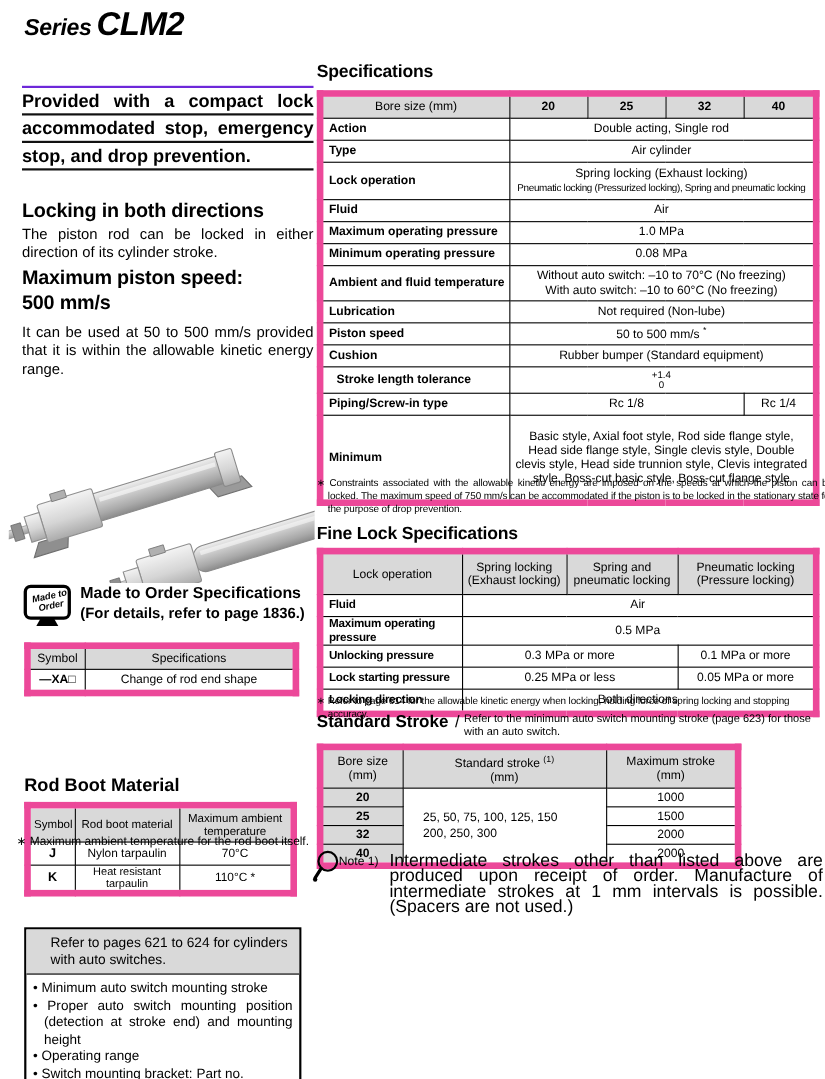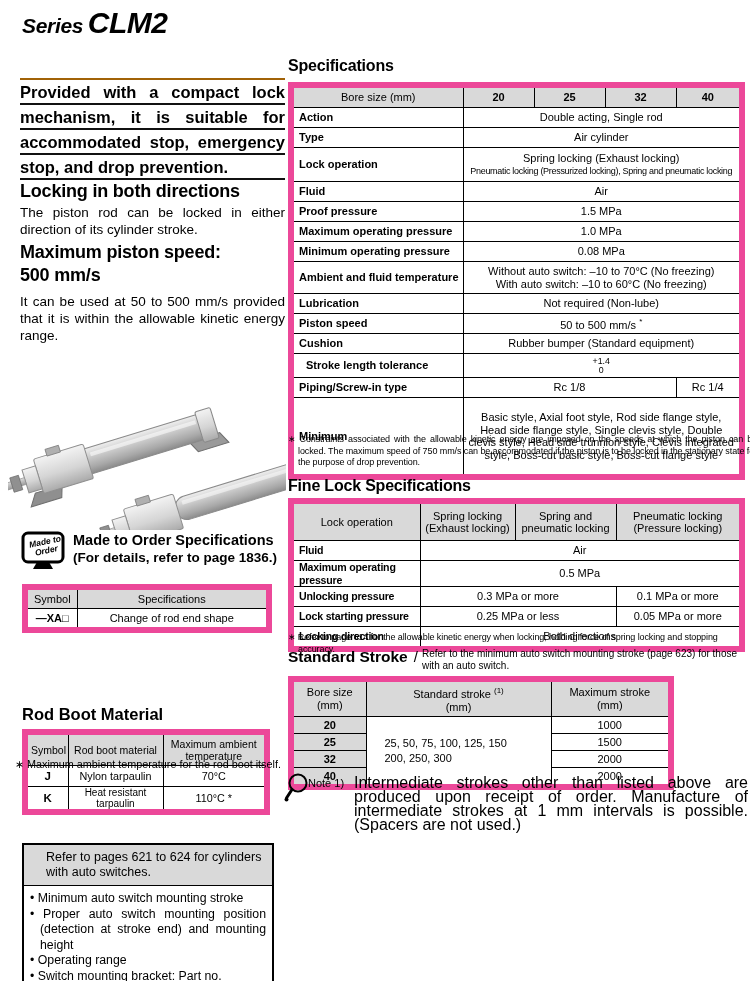--- a/index.html
+++ b/index.html
@@ -8,21 +8,21 @@
     font-family:"Liberation Sans", sans-serif; color:#000;
     -webkit-font-smoothing:antialiased;
   }
   .abs { position:absolute; }
 
   
   .title { left:22px; top:6px; font-style:italic; font-weight:bold; white-space:nowrap; }
   .title .series { font-size:21px; letter-spacing:-0.3px; }
   .title .model  { font-size:30px; letter-spacing:-0.5px; }
 
-  .headline { left:20px; top:78px; width:265px; border-top:2px solid #a16207; }
+  .headline { left:20px; top:78px; width:265px; border-top:2px solid #6d28d9; }
   .headline .hl-line {
     font-size:16.5px; font-weight:bold; line-height:22px; padding:1px 0 0 0;
     border-bottom:2px solid #111; text-align:justify; text-align-last:justify;
   }
   .headline .hl-line.last { text-align-last:left; }
 
   .subhead { font-weight:bold; font-size:18px; letter-spacing:-0.2px; }
   .para { font-size:13.5px; line-height:17px; text-align:justify; }
 
   
@@ -90,21 +90,20 @@
 </head>
 <body>
 
 <div class="abs title">
   <span class="series">Series</span>
   <span class="model">CLM2</span>
 </div>
 
 <div class="abs headline">
   <div class="hl-line">Provided with a compact lock</div>
-  <div class="hl-line">mechanism, it is suitable for</div>
   <div class="hl-line">accommodated stop, emergency</div>
   <div class="hl-line last">stop, and drop prevention.</div>
 </div>
 
 <div class="abs subhead" style="left:20px; top:181px;">Locking in both directions</div>
 <div class="abs para" style="left:20px; top:204px; width:265px;">The piston rod can be locked in either direction of its cylinder stroke.</div>
 
 <div class="abs subhead" style="left:20px; top:241px; line-height:23px;">
   <div>Maximum piston speed:</div>
   <div>500 mm/s</div>
@@ -257,24 +256,20 @@
     <td colspan="4">
       <div>Spring locking (Exhaust locking)</div>
       <div class="small2">Pneumatic locking (Pressurized locking), Spring and pneumatic locking</div>
     </td>
   </tr>
   <tr>
     <td class="lbl" style="height:19px;">Fluid</td>
     <td colspan="4">Air</td>
   </tr>
   <tr>
-    <td class="lbl" style="height:19px;">Proof pressure</td>
-    <td colspan="4">1.5 MPa</td>
-  </tr>
-  <tr>
     <td class="lbl" style="height:19px;">Maximum operating pressure</td>
     <td colspan="4">1.0 MPa</td>
   </tr>
   <tr>
     <td class="lbl" style="height:19px;">Minimum operating pressure</td>
     <td colspan="4">0.08 MPa</td>
   </tr>
   <tr>
     <td class="lbl" style="height:31px;">Ambient and fluid temperature</td>
     <td colspan="4">

